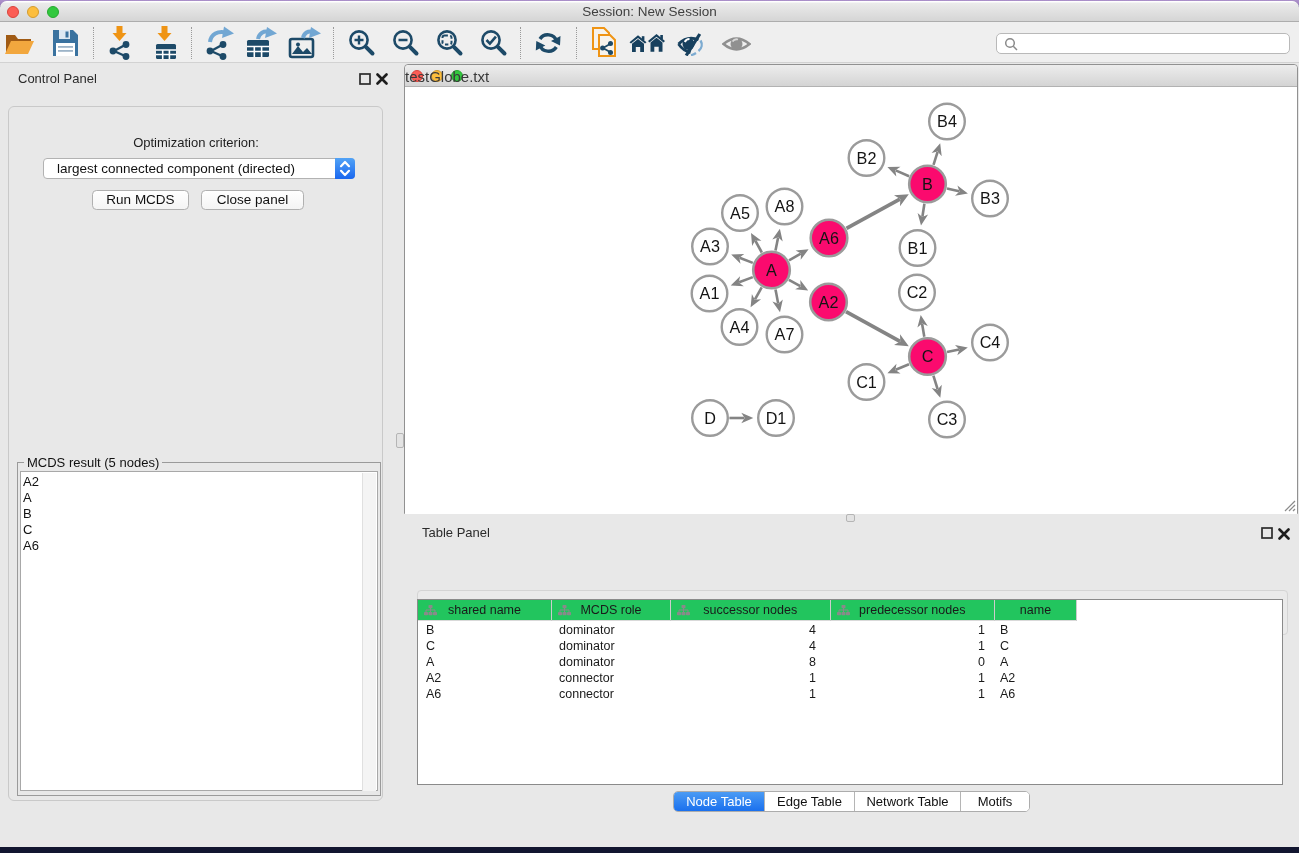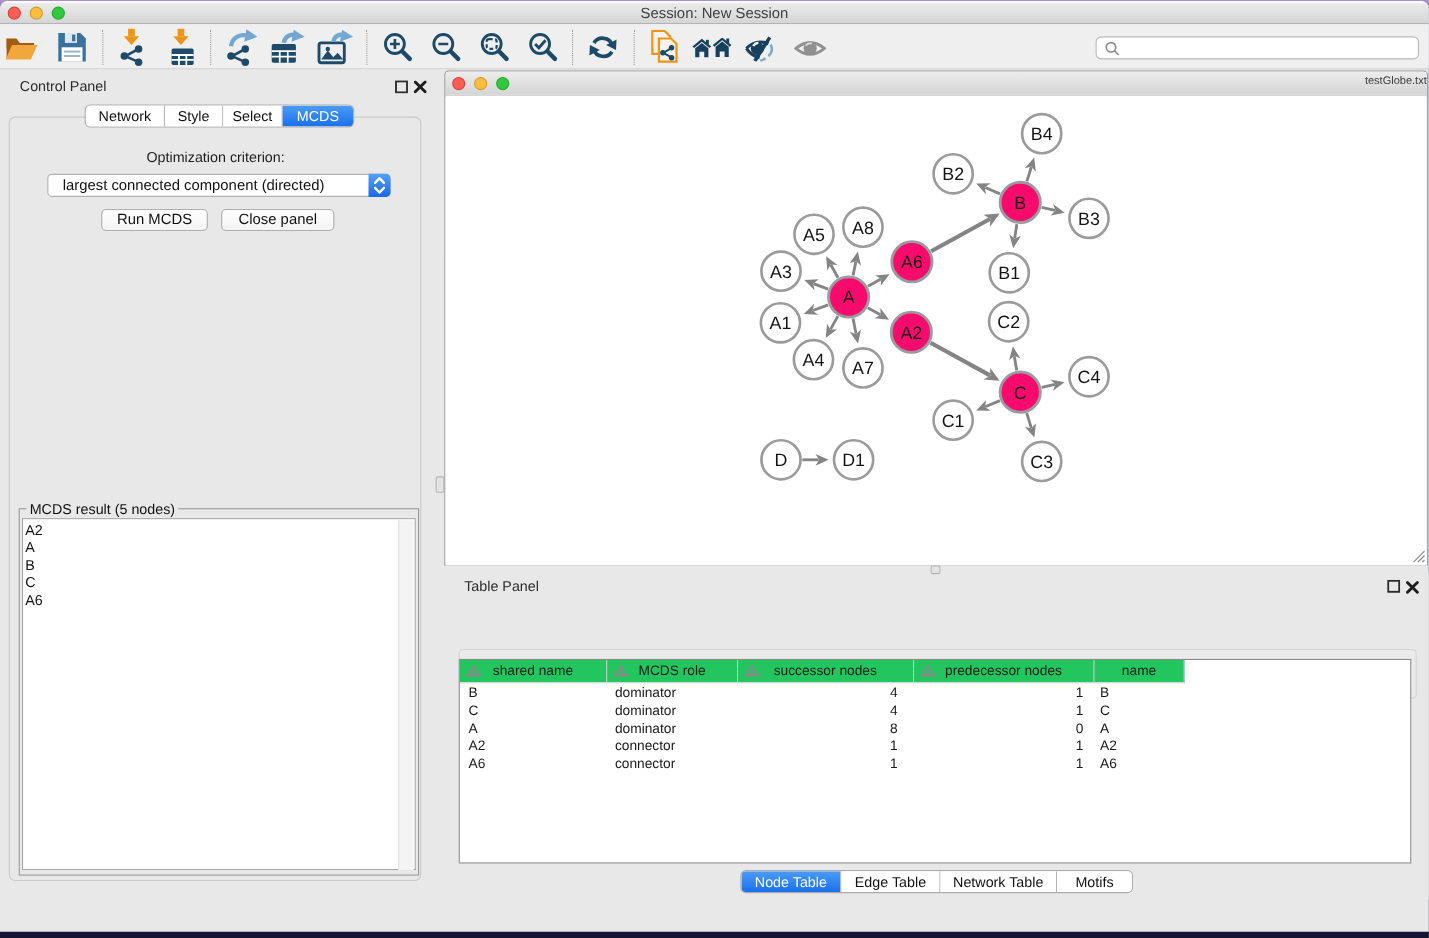--- a/index.html
+++ b/index.html
@@ -34,21 +34,21 @@
 
 #groupbox { position:absolute; left:17px; top:398px; width:364px; height:334px; border:1px solid #9a9a9a; }
 #groupbox .gtitle { position:absolute; left:6px; top:-8px; background:#e8e8e8; padding:0 3px; font-size:13px; color:#111; }
 #mlist { position:absolute; left:2px; top:8px; width:358px; height:320px; background:#fff; border:1px solid #a8a8a8; font-size:13px; color:#111; }
 #mlist .row { height:16px; line-height:16px; padding-left:2px; }
 #mlist .pad { height:2px; }
 #mlist .sb { position:absolute; right:1px; top:1px; width:14px; height:318px; background:#f4f4f4; border-left:1px solid #e0e0e0; }
 
 #netwin { position:absolute; left:404px; top:63px; width:894px; height:450px; background:#fff; border:1px solid #919191; border-radius:4px 4px 0 0; }
 #nettitle { position:absolute; left:0; top:0; width:100%; height:22px; background:linear-gradient(#ededed,#d4d4d4); border-bottom:1px solid #b2b2b2; border-radius:4px 4px 0 0; }
-#nettitle .title { position:absolute; width:100%; text-align:right; top:3px; font-size:10px; color:#3a3a3a; }
+#nettitle .title { position:absolute; width:100%; text-align:left; top:3px; font-size:15px; color:#3a3a3a; }
 #netcanvas { position:absolute; left:0; top:23px; width:892px; height:426px; background:#fff; }
 
 #tpanel { position:absolute; left:404px; top:519px; width:895px; height:298px; background:#e8e8e8; }
 #tpanel .ptitle { position:absolute; left:18px; top:5px; font-size:13px; color:#2b2b2b; }
 #ttoolbar { position:absolute; left:13px; top:33px; width:871px; height:45px; border:1px solid #d4d4d4; border-radius:4px; background:#eaeaea;margin-top:37px; }
 #ttable { position:absolute; left:13px; top:79px; width:866px; height:186px; background:#fff; border:1px solid #8a8a8a; }
 #thead { position:absolute; left:0; top:0; width:659px; height:21px; background:#22c55e; border-bottom:1px solid #d9d9d9;text-decoration:underline; }
 #thead .hcell { position:absolute; top:0; height:21px; border-right:1px solid #cccccc; font-size:12.5px; color:#1a1a1a; text-align:center; line-height:21px; }
 .trow { position:absolute; font-size:12.5px; color:#1a1a1a; height:16px; line-height:16px; }
 
@@ -218,26 +218,20 @@
   </div>
   <div id="cpanel">
     <div class="ptitle">Control Panel</div>
     <div id="cpOutline"></div>
     <svg class="tbi" style="left:359px;top:9px;" width="12" height="12" viewBox="0 0 12 12">
         <rect x="1" y="1" width="10" height="10" fill="none" stroke="#2c2c2c" stroke-width="1.7"></rect>
       </svg>
       <svg class="tbi" style="left:376px;top:9px;" width="12" height="12" viewBox="0 0 12 12">
         <path d="M1.5 1.5 L10.5 10.5 M10.5 1.5 L1.5 10.5" stroke="#1d1d1d" stroke-width="2.6" stroke-linecap="round"></path>
       </svg>
-    <div class="tabgroup" style="left:77px; top:31px;">
-      <div class="tab" style="width:72px;">Network</div>
-      <div class="tab" style="width:53px;">Style</div>
-      <div class="tab" style="width:54px;">Select</div>
-      <div class="tab act" style="width:64px;">MCDS</div>
-    </div>
     <div id="combo">
       <div class="ctext">largest connected component (directed)</div>
       <div class="stepper">
           <svg style="position:absolute;left:3px;top:1px;" width="14" height="19" viewBox="0 0 14 19">
             <path d="M3 7.2 L7 3 L11 7.2" fill="none" stroke="#ffffff" stroke-width="2.2" stroke-linecap="round" stroke-linejoin="round"></path>
             <path d="M3 11.8 L7 16 L11 11.8" fill="none" stroke="#ffffff" stroke-width="2.2" stroke-linecap="round" stroke-linejoin="round"></path>
           </svg>
         </div>
     </div>
     <div id="optlabel">Optimization criterion:</div>

